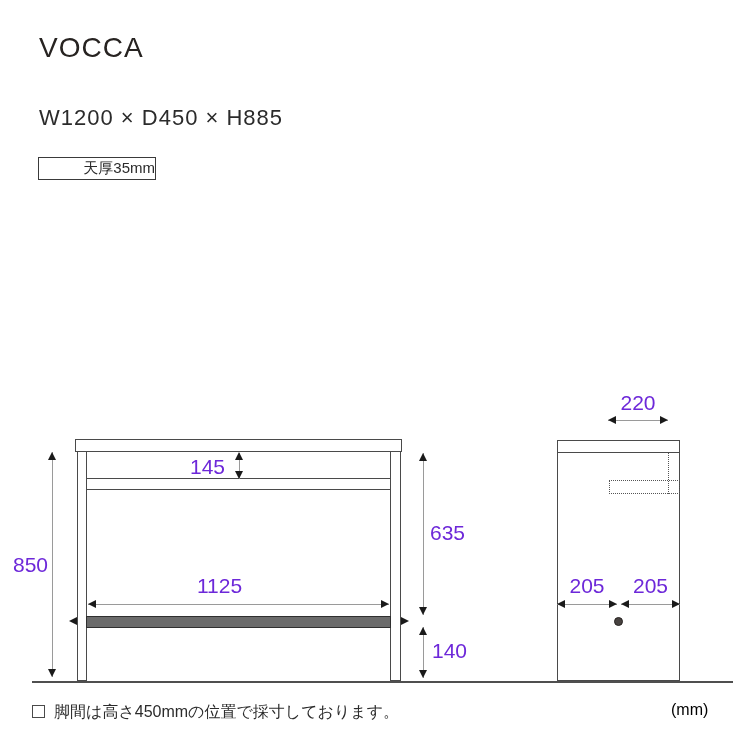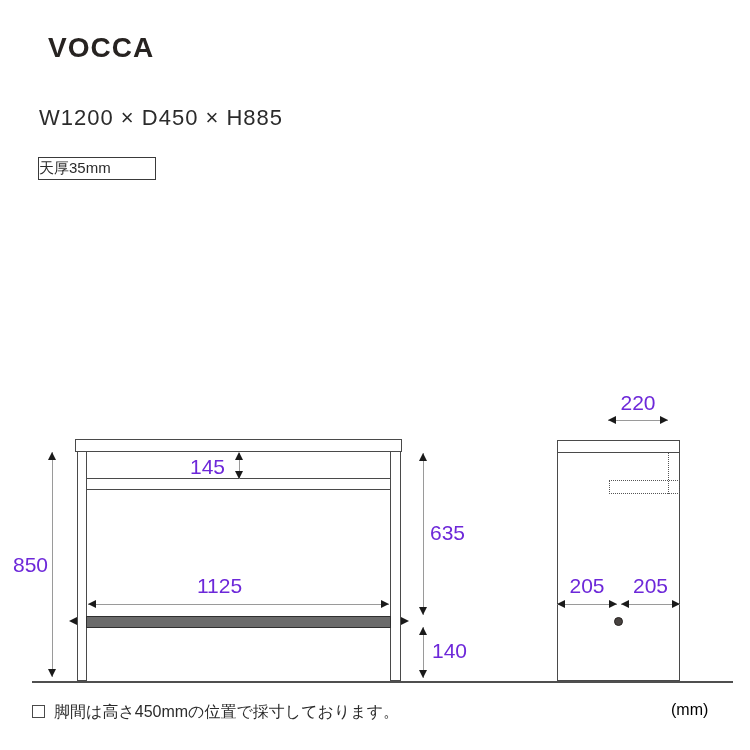--- a/index.html
+++ b/index.html
@@ -2,25 +2,25 @@
 <html><head>
 <meta charset="utf-8">
 <style>
   html,body{margin:0;padding:0;background:#ffffff;}
   #canvas{
     position:relative;width:750px;height:750px;background:#ffffff;overflow:hidden;
     font-family:"Liberation Sans","DejaVu Sans",sans-serif;color:#2b2b2b;
   }
   .abs{position:absolute;}
   
-  .title{left:48px;top:32px;font-size:28px;font-weight:bold;letter-spacing:1px;color:#272321;}
+  .title{left:39px;top:32px;font-size:28px;font-weight:normal;letter-spacing:1px;color:#272321;}
   .subtitle{left:40px;top:68px;font-size:15px;color:#2b2b2b;}
   .dims{left:39px;top:105px;font-size:22px;letter-spacing:1px;color:#2b2b2b;}
   .badge{left:38px;top:157px;width:118px;height:23px;border:1px solid #3a3a3a;
-         display:flex;align-items:center;justify-content:flex-start;font-size:15px;box-sizing:border-box;}
+         display:flex;align-items:center;justify-content:flex-end;font-size:15px;box-sizing:border-box;}
   
   .part{box-sizing:border-box;border:1.2px solid #4a4a4a;background:#ffffff;}
   .floor{left:32px;top:681px;width:701px;height:0;border-top:2px solid #4f4f4f;}
   .stretcher{left:86px;top:616px;width:305px;height:12px;box-sizing:border-box;
              background:#6b6b6b;border:1.5px solid #2f2f2f;border-left-width:1px;border-right-width:1px;}
   
   .dlv{width:0;border-left:1px solid #9a9a9a;}
   .dlh{height:0;border-top:1px solid #9a9a9a;}
   
   .arr{width:0;height:0;}

